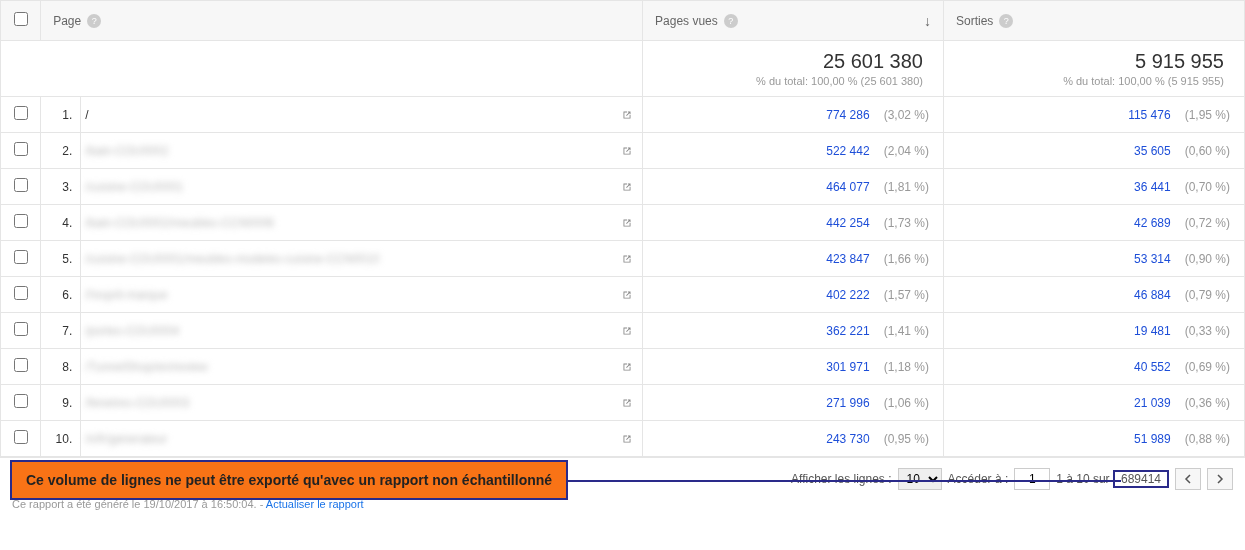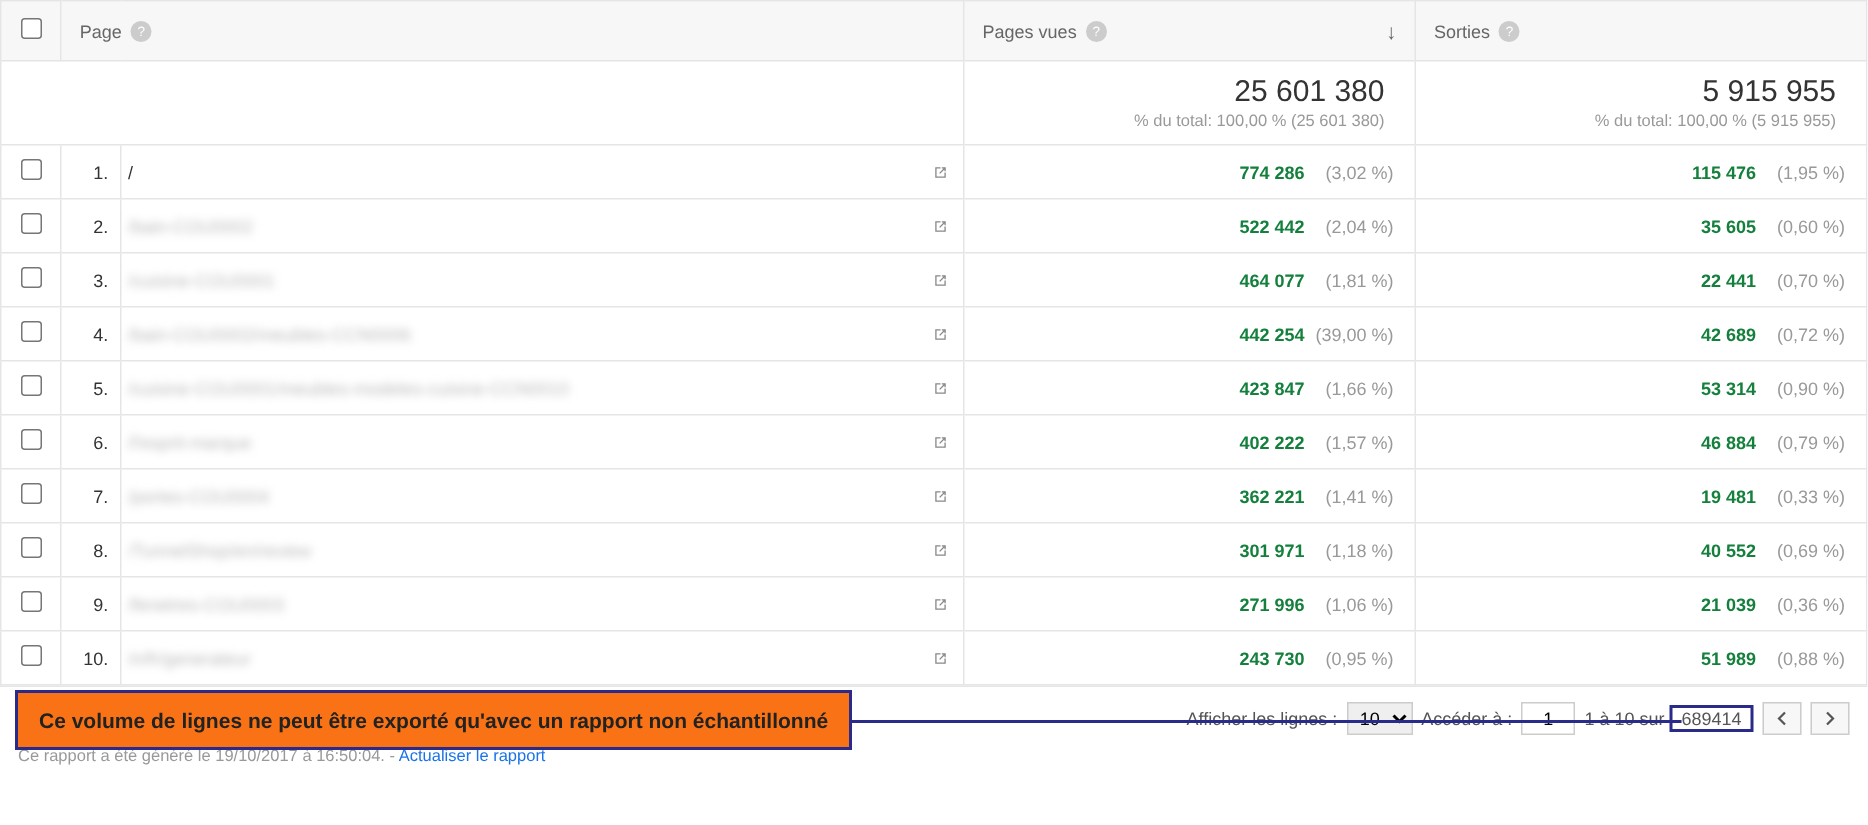--- a/index.html
+++ b/index.html
@@ -17,21 +17,21 @@
   .summary-row td { background: #fff; height: 56px; vertical-align: middle; }
   .summary-cell { text-align: right; padding: 8px 20px; }
   .summary-main { font-size: 20px; color: #333; font-weight: 400; }
   .summary-sub { color: #999; font-size: 11px; margin-top: 2px; }
   .data-row td { height: 36px; vertical-align: middle; }
   .page-cell { display: flex; align-items: center; padding: 0 8px 0 4px; height: 100%; }
   .page-path { flex: 1; white-space: nowrap; overflow: hidden; text-overflow: ellipsis; }
   .blur { filter: blur(3px); color: #bbb; }
   .ext-icon { width: 14px; height: 14px; color: #888; flex-shrink: 0; margin-left: 6px; }
   .metric-cell { text-align: right; padding: 0 14px; }
-  .metric-val { font-weight: bold; color: #15803d; display: inline-block; }
+  .metric-val { font-weight: normal; color: #1d4ed8; display: inline-block; }
   .metric-pct { color: #999; display: inline-block; width: 56px; text-align: right; }
   .footer { border-top: 1px solid #e5e5e5; position: relative; padding: 10px 12px 6px; }
   .pager-line { display: flex; align-items: center; justify-content: flex-end; gap: 6px; color: #555; font-size: 12px; }
   .pager-line select, .pager-line input { font-size: 12px; border: 1px solid #ccc; height: 22px; padding: 0 4px; }
   .pager-line input { width: 36px; text-align: center; }
   .total-box { border: 2px solid #2a2a8a; padding: 0 6px; font-weight: normal; }
   .nav-btn { width: 26px; height: 22px; border: 1px solid #ccc; background: #f7f7f7; display: inline-flex; align-items: center; justify-content: center; cursor: pointer; }
   .callout { position: absolute; left: 10px; top: 2px; border: 2px solid #2a2a8a; padding: 10px 14px; background: #f97316; font-size: 14px; font-weight: bold; color: #222; }
   .callout-line { position: absolute; height: 2px; background: #2a2a8a; top: 22px; }
   .gen-line { color: #999; font-size: 11px; margin-top: 8px; }
@@ -121,34 +121,34 @@
         <td class="num-cell">3.</td>
         <td>
           <div class="page-cell">
             <span class="page-path blur">/cuisine-COU0001</span>
             <svg class="ext-icon" viewBox="0 0 16 16">
               <path d="M4 4h4v1H5v6h6V8h1v4H4V4zm5 0h3v3h-1V5.7L7.7 9 7 8.3 10.3 5H9V4z" fill="#888"></path>
             </svg>
           </div>
         </td>
         <td class="metric-cell"><span class="metric-val">464 077</span> <span class="metric-pct">(1,81 %)</span></td>
-        <td class="metric-cell"><span class="metric-val">22 441</span> <span class="metric-pct">(0,70 %)</span></td>
+        <td class="metric-cell"><span class="metric-val">36 441</span> <span class="metric-pct">(0,70 %)</span></td>
       </tr>
       <tr class="data-row">
         <td class="col-check"><input type="checkbox" style=""></td>
         <td class="num-cell">4.</td>
         <td>
           <div class="page-cell">
             <span class="page-path blur">/bain-COU0002/meubles-CCN0006</span>
             <svg class="ext-icon" viewBox="0 0 16 16">
               <path d="M4 4h4v1H5v6h6V8h1v4H4V4zm5 0h3v3h-1V5.7L7.7 9 7 8.3 10.3 5H9V4z" fill="#888"></path>
             </svg>
           </div>
         </td>
-        <td class="metric-cell"><span class="metric-val">442 254</span> <span class="metric-pct">(39,00 %)</span></td>
+        <td class="metric-cell"><span class="metric-val">442 254</span> <span class="metric-pct">(1,73 %)</span></td>
         <td class="metric-cell"><span class="metric-val">42 689</span> <span class="metric-pct">(0,72 %)</span></td>
       </tr>
       <tr class="data-row">
         <td class="col-check"><input type="checkbox" style=""></td>
         <td class="num-cell">5.</td>
         <td>
           <div class="page-cell">
             <span class="page-path blur">/cuisine-COU0001/meubles-modeles-cuisine-CCN0010</span>
             <svg class="ext-icon" viewBox="0 0 16 16">
               <path d="M4 4h4v1H5v6h6V8h1v4H4V4zm5 0h3v3h-1V5.7L7.7 9 7 8.3 10.3 5H9V4z" fill="#888"></path>

